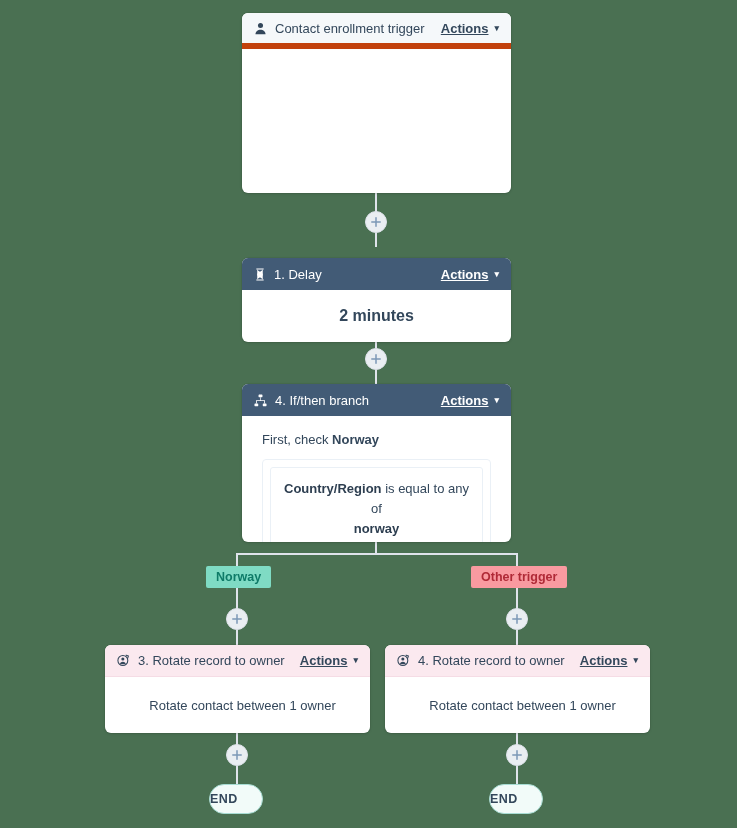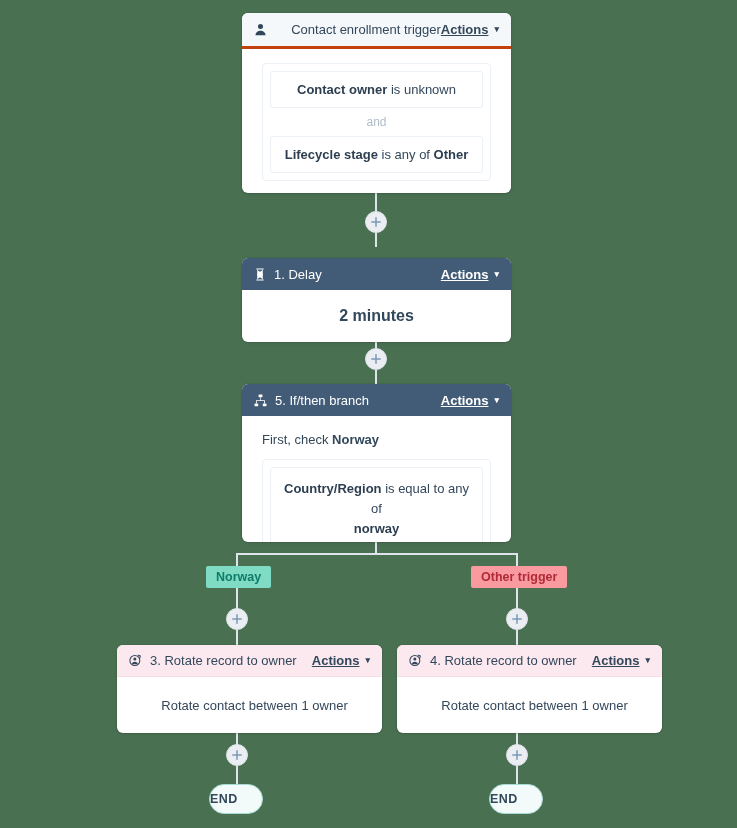--- a/index.html
+++ b/index.html
@@ -83,23 +83,22 @@
     margin-left: 6px;
     font-size: 9px;
     line-height: 1;
   }
 
   
   .trigger-card { left: 242px; top: 13px; width: 269px; height: 180px; }
   .trigger-card .card-header {
     background: #f5f8fa;
     color: #33475b;
-    border-bottom: 3px solid #c2410c;
+    border-bottom: 6px solid #c2410c;
     height: 36px;
-    text-align: right;
   }
   .trigger-card .actions { color: #33475b; }
   .trigger-body {
     padding: 14px 20px 20px 20px;
   }
   .cond-group {
     border: 1px solid #eaf0f6;
     border-radius: 4px;
     padding: 7px;
     background: #fff;
@@ -171,21 +170,21 @@
     align-items: center;
     justify-content: center;
     font-size: 12.5px;
     font-weight: bold;
     border-radius: 2px;
     z-index: 4;
     white-space: nowrap;
   }
 
   
-  .rotate-card { top: 645px; width: 265px; height: 88px; margin-left: 12px; }
+  .rotate-card { top: 645px; width: 265px; height: 88px; }
   .rotate-card.left { left: 105px; }
   .rotate-card.right { left: 385px; }
   .rotate-card .card-header {
     background: #fbe9ef;
     color: #33475b;
     border-bottom: 1px solid #f5dce5;
   }
   .rotate-card .actions { color: #33475b; }
   .rotate-body {
     height: 56px;
@@ -287,31 +286,20 @@
           <circle cx="8" cy="4.3" r="3.1"></circle>
           <path d="M1.8 15c0-3.4 2.8-5.6 6.2-5.6s6.2 2.2 6.2 5.6z"></path>
         </svg>
       </span>
       <span class="hdr-title">Contact enrollment trigger</span>
       <span class="actions">
         <span class="actions-label">Actions</span>
         <span class="caret">▾</span>
       </span>
     </div>
-    <div class="trigger-body">
-      <div class="cond-group">
-        <div class="cond-row">
-          <b>Contact owner</b><span> is unknown</span>
-        </div>
-        <div class="cond-join">and</div>
-        <div class="cond-row">
-          <b>Lifecycle stage</b><span> is any of </span><b>Other</b>
-        </div>
-      </div>
-    </div>
   </div>
 
   <div class="card delay-card">
     <div class="card-header">
       <span class="hdr-icon">
         <svg width="12" height="13" viewBox="0 0 14 16" fill="none" stroke="#ffffff" stroke-width="1.3">
           <path d="M2.5 1.2h9M2.5 14.8h9"></path>
           <path d="M3.6 1.2c0 3 6.8 3.6 6.8 6.8 0 3.2-6.8 3.8-6.8 6.8" fill="#ffffff" stroke="none"></path>
           <path d="M10.4 1.2c0 3-6.8 3.6-6.8 6.8 0 3.2 6.8 3.8 6.8 6.8" fill="#ffffff" stroke="none"></path>
         </svg>
@@ -328,21 +316,21 @@
   <div class="card branch-card">
     <div class="card-header">
       <span class="hdr-icon">
         <svg width="13" height="13" viewBox="0 0 16 16" fill="#ffffff">
           <rect x="5.6" y="0.6" width="4.8" height="3.4" rx="0.6"></rect>
           <rect x="0.6" y="11.8" width="4.6" height="3.4" rx="0.6"></rect>
           <rect x="10.8" y="11.8" width="4.6" height="3.4" rx="0.6"></rect>
           <path d="M7.6 4v3.6H2.5v4.2h1V8.6h9v3.2h1V7.6H8.4V4z"></path>
         </svg>
       </span>
-      <span class="hdr-title">5. If/then branch</span>
+      <span class="hdr-title">4. If/then branch</span>
       <span class="actions">
         <span class="actions-label">Actions</span>
         <span class="caret">▾</span>
       </span>
     </div>
     <div class="branch-body">
       <div class="branch-lead">
         <span>First, check </span><b>Norway</b>
       </div>
       <div class="branch-cond-wrap">

